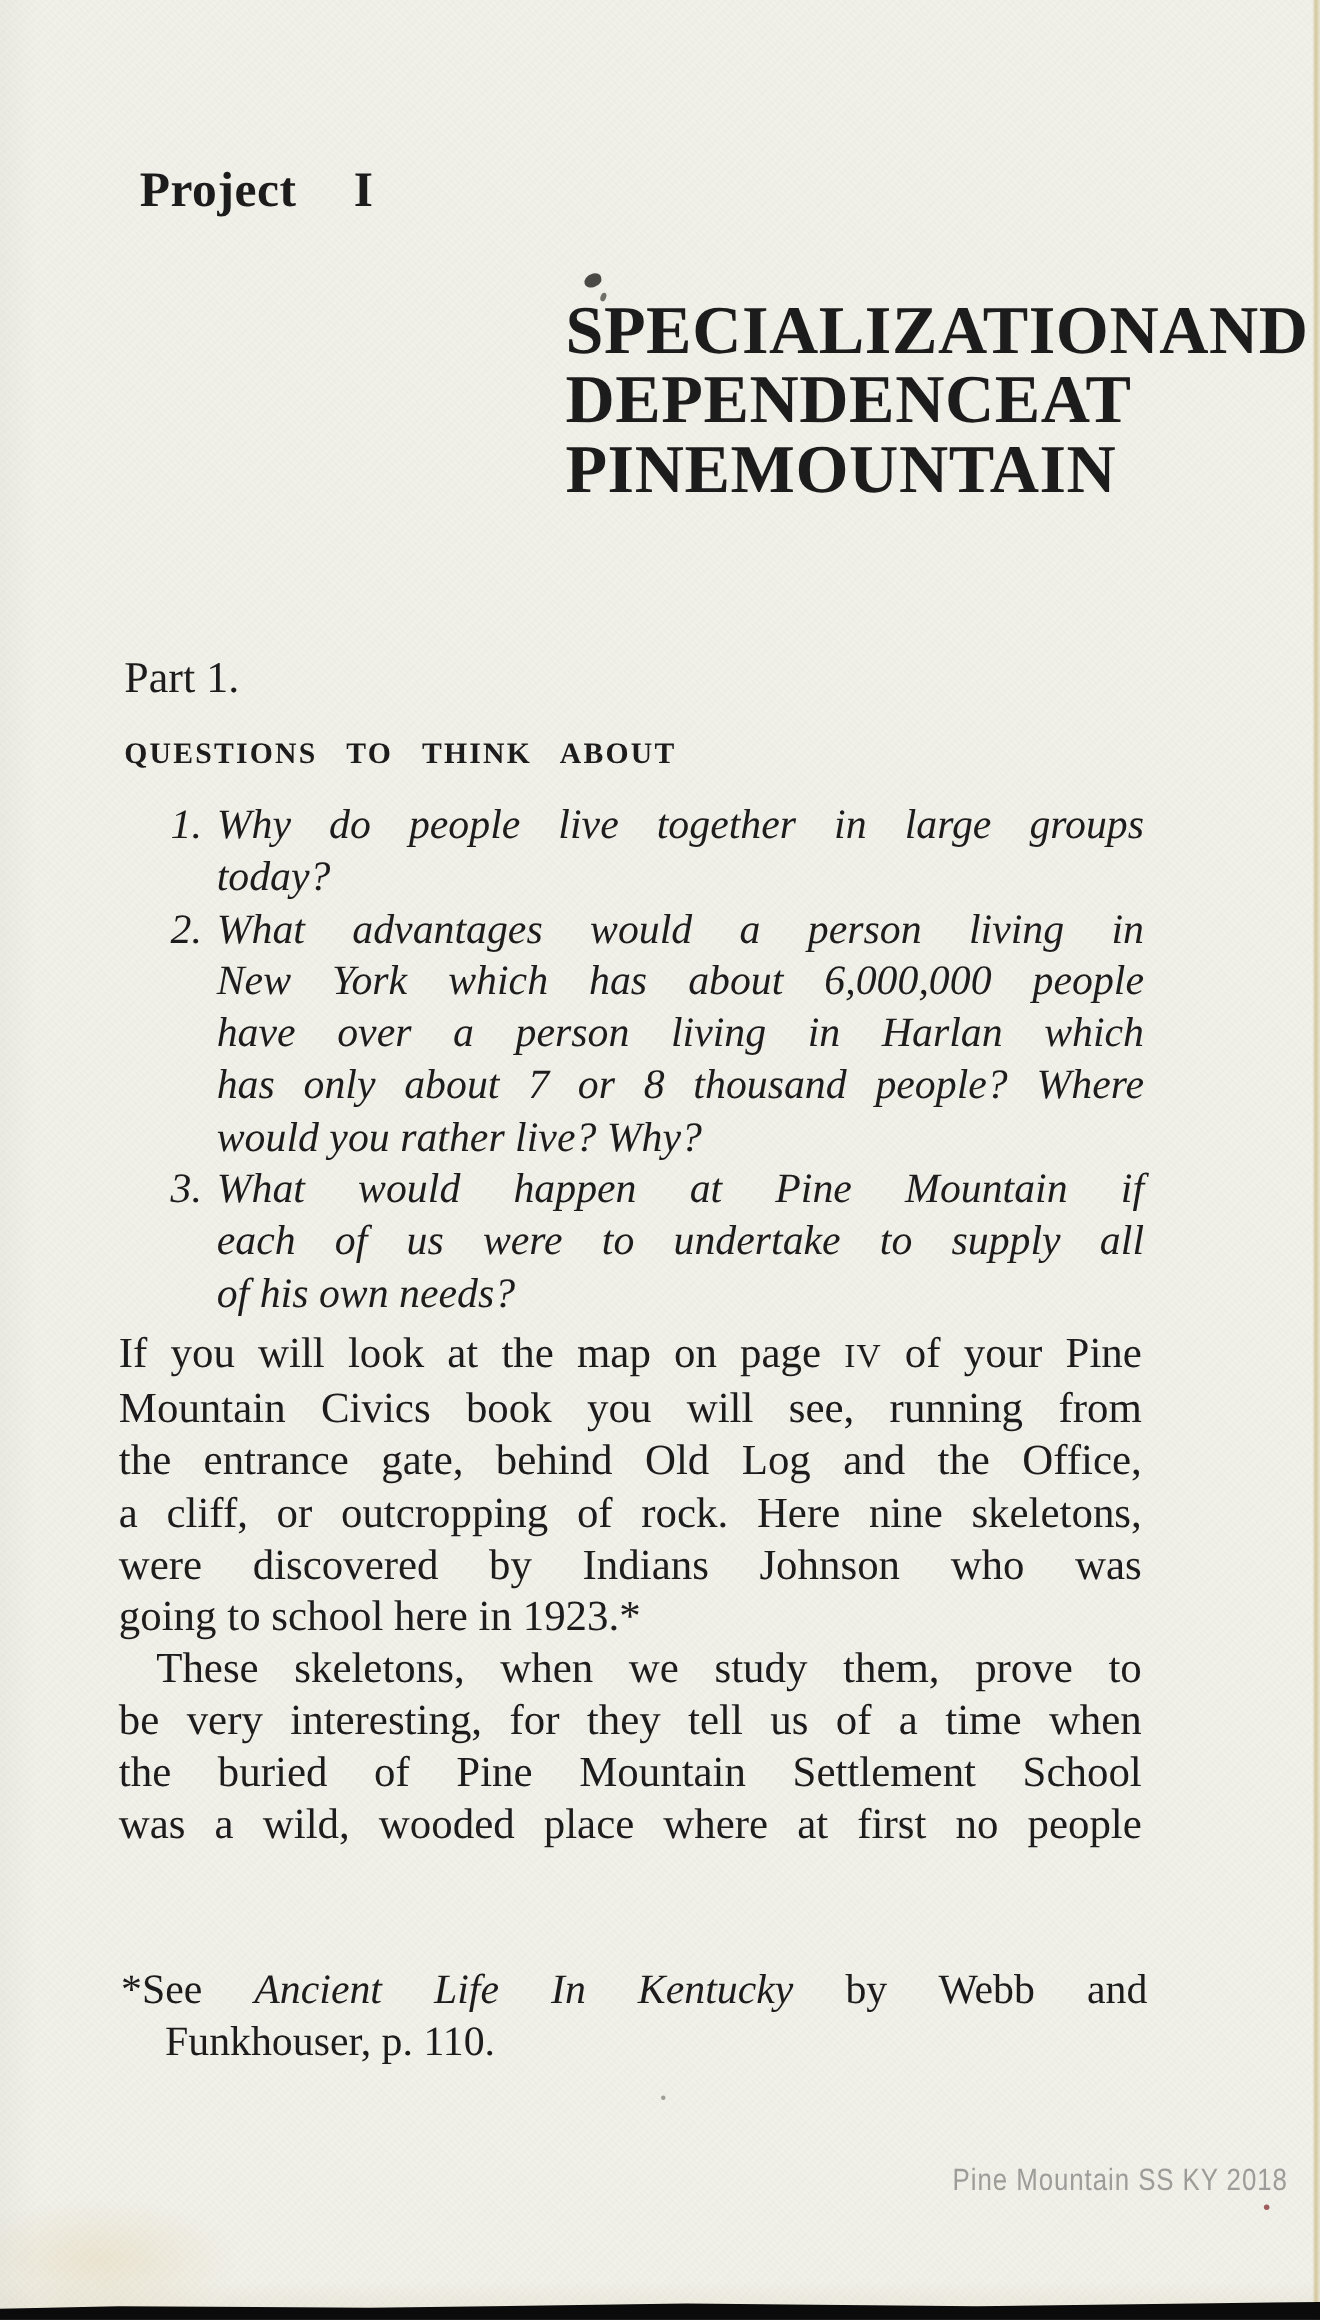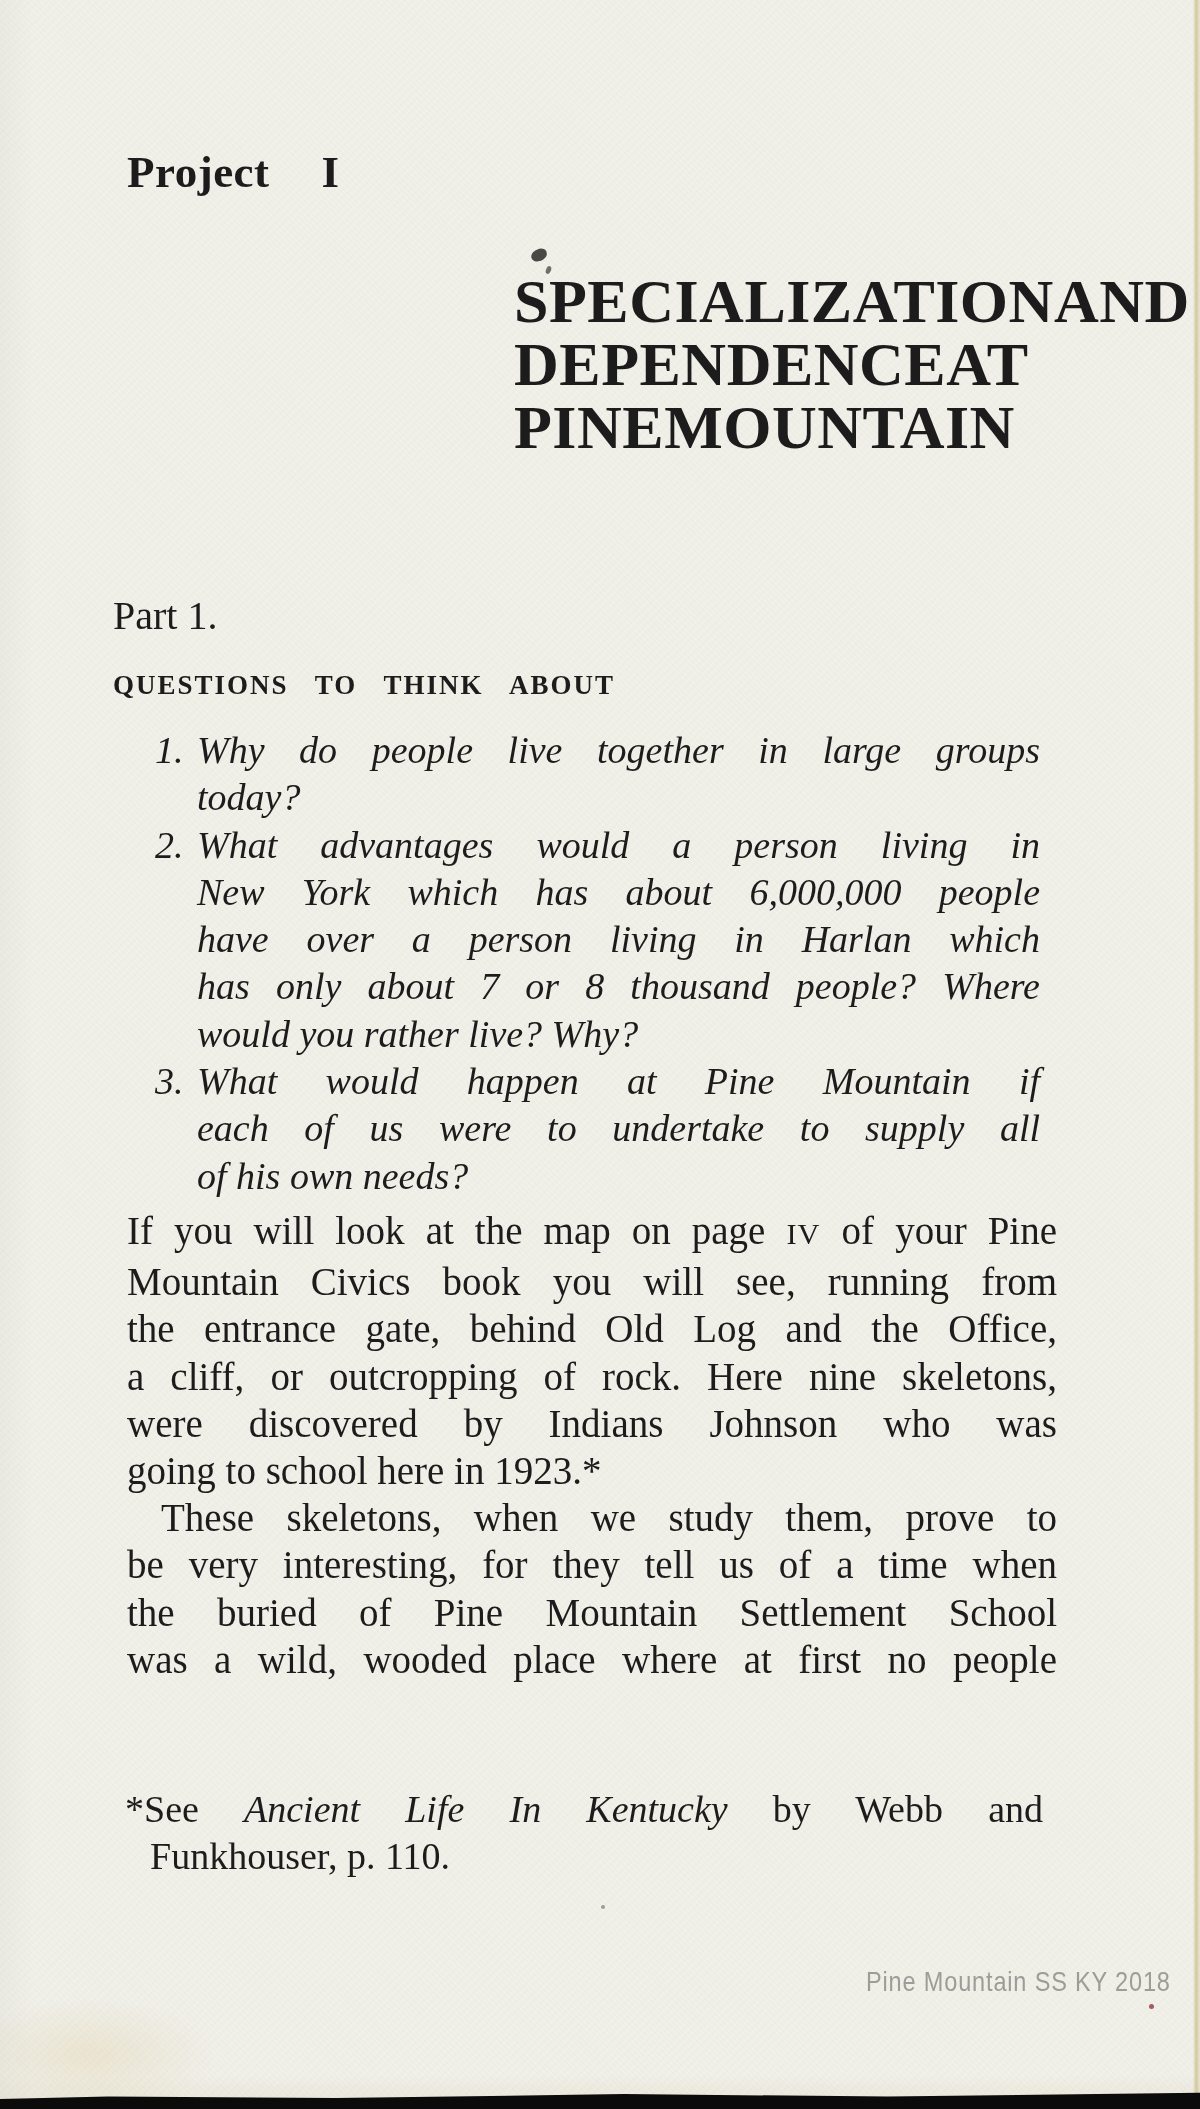--- a/index.html
+++ b/index.html
@@ -19,29 +19,29 @@
   .project{left:127px;top:146px;font-size:45px;font-weight:bold;display:flex;gap:52px;letter-spacing:0.5px;justify-content:flex-end;}
   .title{left:486px;top:270px;font-weight:bold;font-size:62px;line-height:63px;letter-spacing:0.5px;margin-left:28px;}
   .tline{display:flex;justify-content:space-between;height:63px;align-items:baseline;}
   .t1{width:617px}.t2{width:462px}.t3{width:420px}
   .part{left:113px;top:592px;width:930px;font-size:40px;}
   .sechead{left:113px;top:670px;width:964px;text-align:left;font-size:27px;font-weight:bold;letter-spacing:2px;word-spacing:18px;}
   .questions{left:197px;top:727px;width:843px;font-style:italic;font-size:38px;line-height:47.3px;}
   .qline{position:relative;white-space:nowrap;}
   .qline.fill{text-align:justify;text-align-last:justify;}
   .qnum{position:absolute;left:-42px;}
-  .bodytext{left:127px;top:1207px;width:930px;font-size:39px;line-height:47.2px;}
+  .bodytext{left:108px;top:1207px;width:930px;font-size:39px;line-height:47.2px;}
   .bline{white-space:nowrap;}
   .bline.fill{text-align:justify;text-align-last:justify;}
   .bline.indent{padding-left:34px;}
   .sc{font-size:0.78em;letter-spacing:1px;}
   .i{font-style:italic;}
   .footnote{left:110px;top:1786px;width:933px;font-size:38px;line-height:47px;}
   .fline{white-space:nowrap;}
-  .fline.fill{text-align:justify;text-align-last:justify;margin-left:15px;}
+  .fline.fill{text-align:justify;text-align-last:justify;}
   .fline.fn2{padding-left:40px;}
   .watermark{left:866px;top:1966px;font-family:"Liberation Sans",sans-serif;font-size:28px;
     transform:scaleX(0.84);transform-origin:left top;white-space:nowrap;letter-spacing:1px;}
   .speck1{left:531px;top:249px;width:16px;height:12px;background:#2e2c28;border-radius:60% 40% 55% 45%;transform:rotate(-15deg);opacity:.85;}
   .speck2{left:546px;top:266px;width:5px;height:8px;background:#3a3832;border-radius:50%;transform:rotate(20deg);opacity:.7;}
   .speck3{left:601px;top:1905px;width:4px;height:4px;background:#8a887e;border-radius:50%;opacity:.8;}
   .speck4{left:1149px;top:2004px;width:5px;height:5px;background:#8b3a3a;border-radius:50%;opacity:.8;}
   .edge-right{right:0;top:0;width:7px;height:100%;
     background:linear-gradient(to right, rgba(205,185,125,0) , rgba(190,168,100,0.55) 45%, rgba(232,228,210,0.9));}
   .blackbar{left:0;bottom:0;width:100%;height:24px;background:#0b0b0b;

